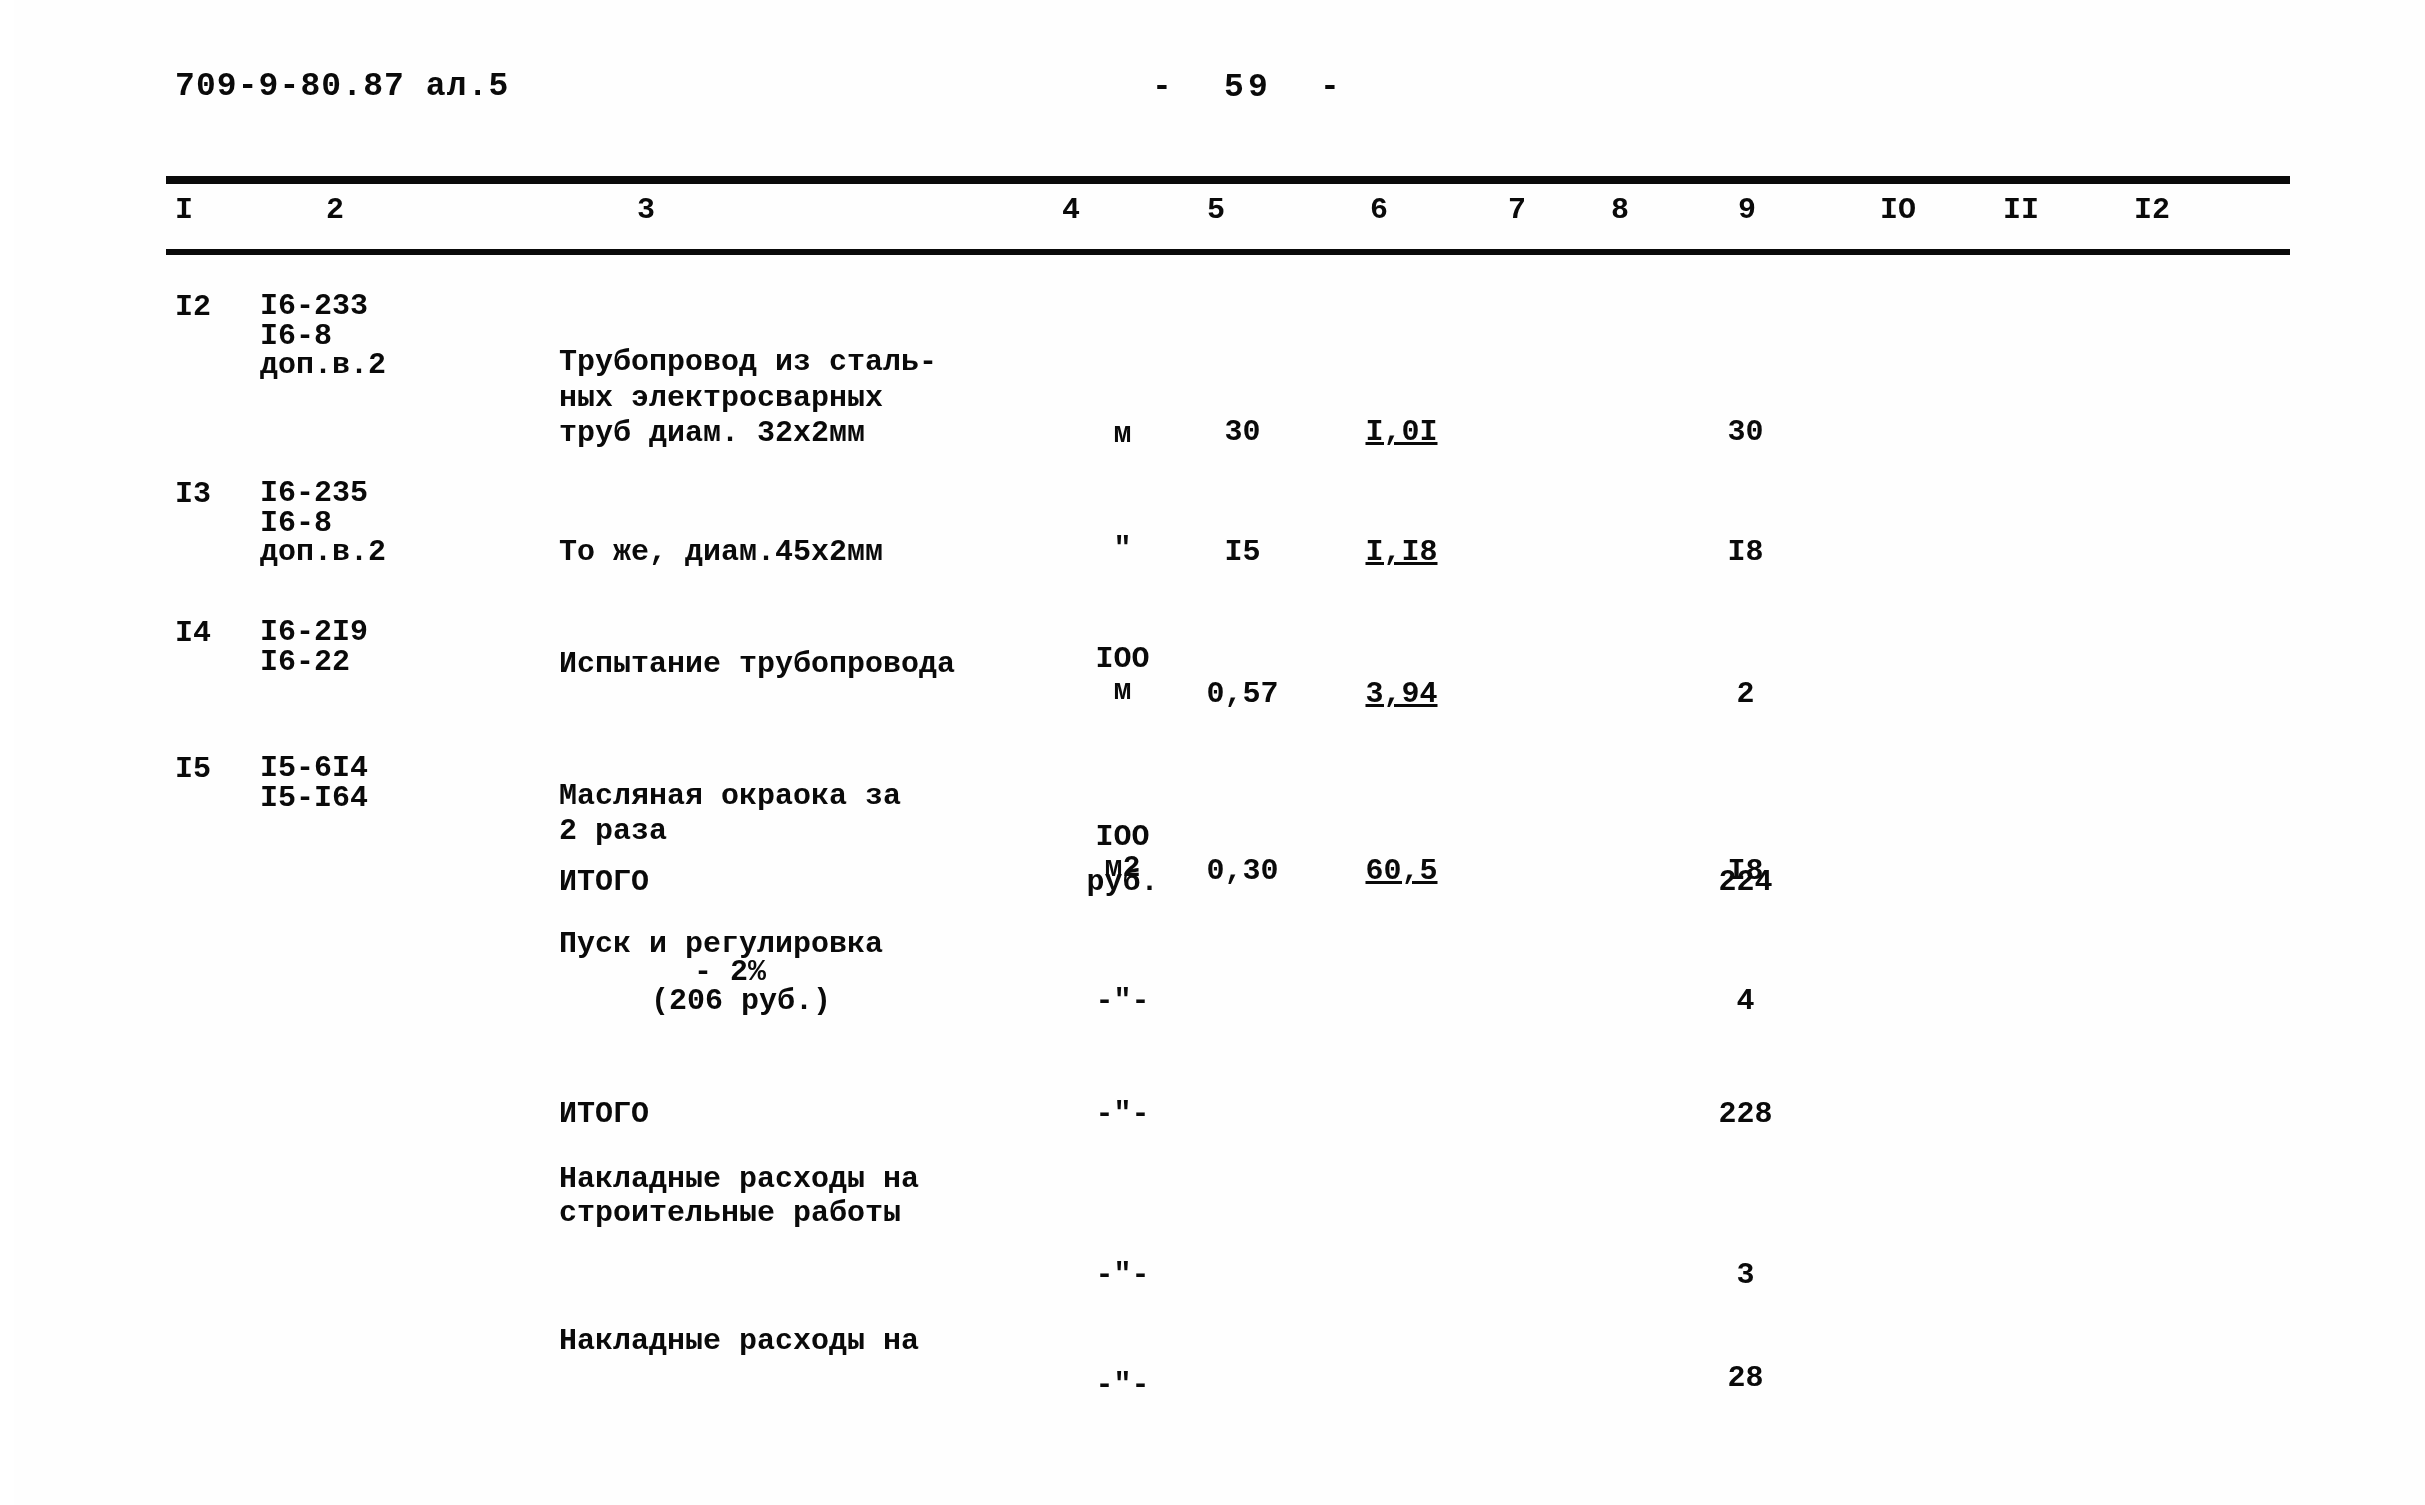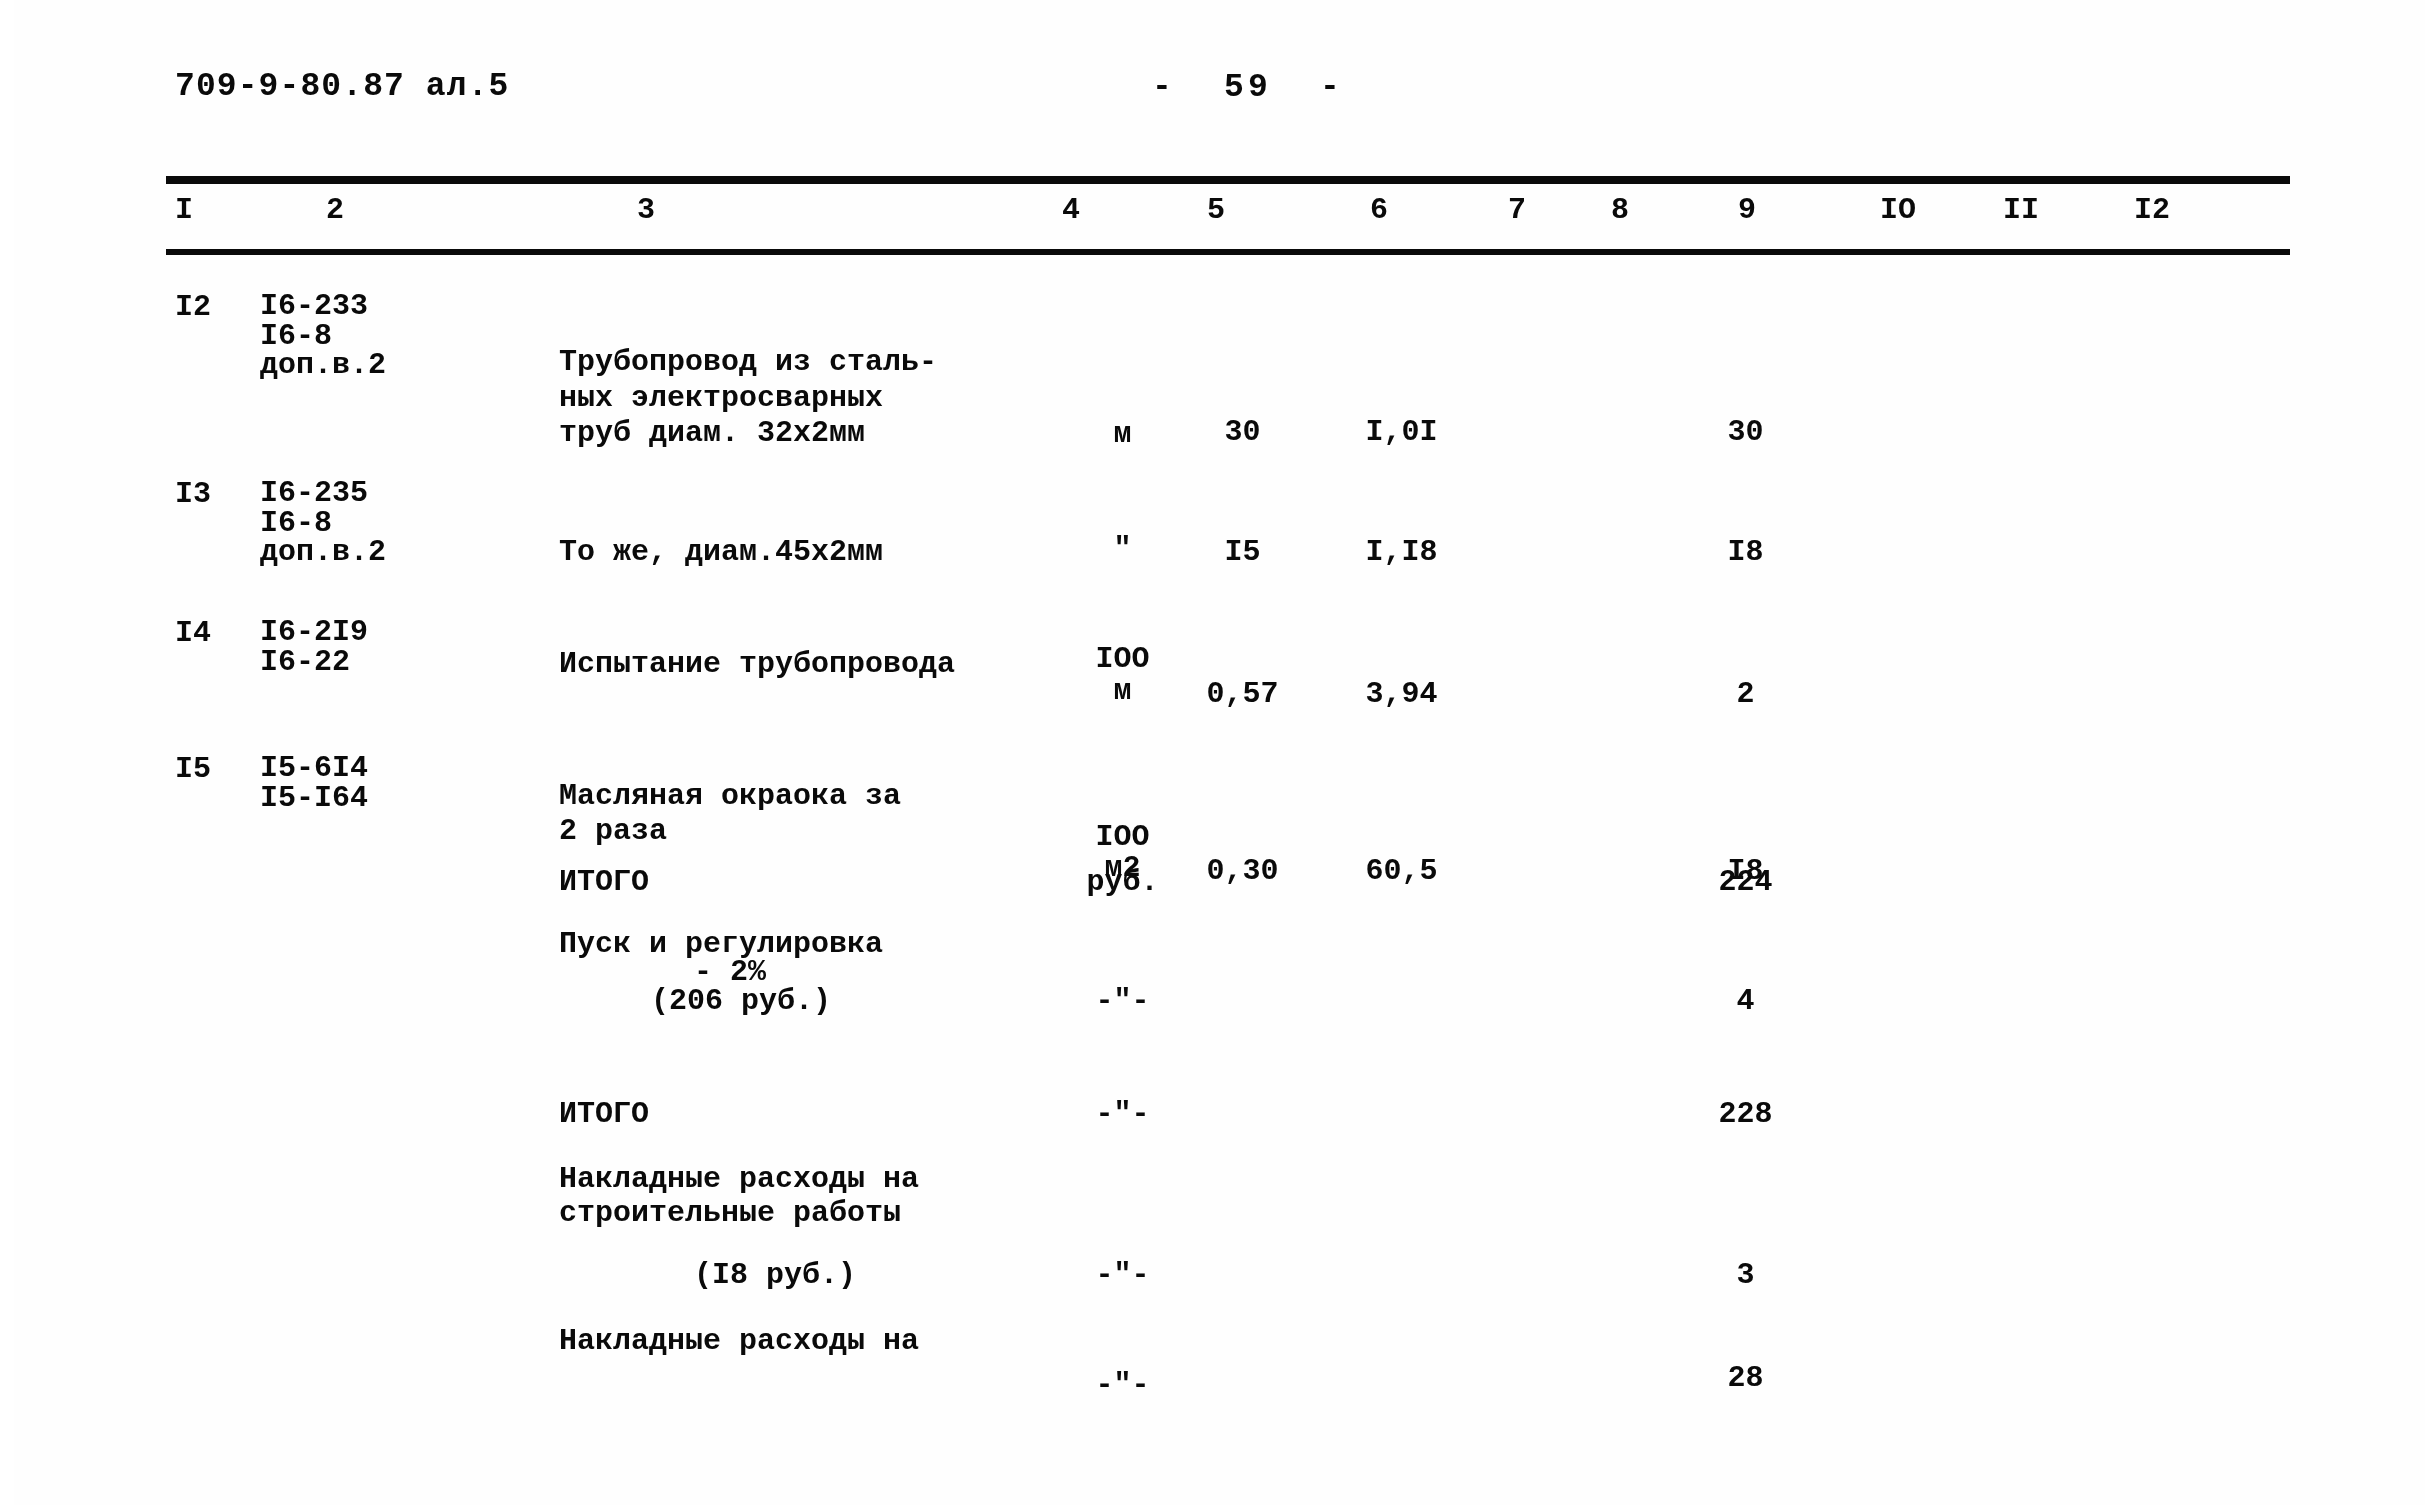--- a/index.html
+++ b/index.html
@@ -103,21 +103,21 @@
   .c-unit    { width: 135px; text-align: center; }
   .c-num     { width: 149px; text-align: center; }
   .c-res     { width: 163px; text-align: center; }
 
   
   .x-no    { left: 161px; }
   .x-code  { left: 246px; }
   .x-desc  { left: 545px; }
   .x-unit  { left: 1041px; }
   .x-q5    { left: 1154px; }
-  .x-q6    { left: 1313px; }
+  .x-q6    { left: 1313px; text-decoration: underline; }
   .x-q9    { left: 1650px; }
 
   .tight { line-height: 34px; }
 
   
   .overlap-up { position: relative; top: -11.3px; }
   .indent-1 { padding-left: 92px; }
   .indent-2 { padding-left: 135px; }
   .indent-3 { padding-left: 32px; }
 </style>
@@ -216,21 +216,20 @@
 
     <div class="row" style="top:841px">
       <div class="cell c-desc x-desc" style="top:0">ИТОГО</div>
       <div class="cell c-unit x-unit" style="top:0">-"-</div>
       <div class="cell c-res x-q9" style="top:0">228</div>
     </div>
 
     <div class="row" style="top:906px">
       <div class="cell c-desc x-desc" style="top:0">Накладные расходы на</div>
       <div class="cell c-desc x-desc" style="top:34px">строительные работы</div>
-      <div class="cell c-desc x-desc indent-2" style="top:96px">(I8 руб.)</div>
       <div class="cell c-unit x-unit" style="top:96px">-"-</div>
       <div class="cell c-res x-q9" style="top:96px">3</div>
     </div>
 
     <div class="row" style="top:1068px">
       <div class="cell c-desc x-desc" style="top:0">Накладные расходы на</div>
       <div class="cell c-unit x-unit" style="top:44px">-"-</div>
       <div class="cell c-res x-q9" style="top:37px">28</div>
     </div>
 

